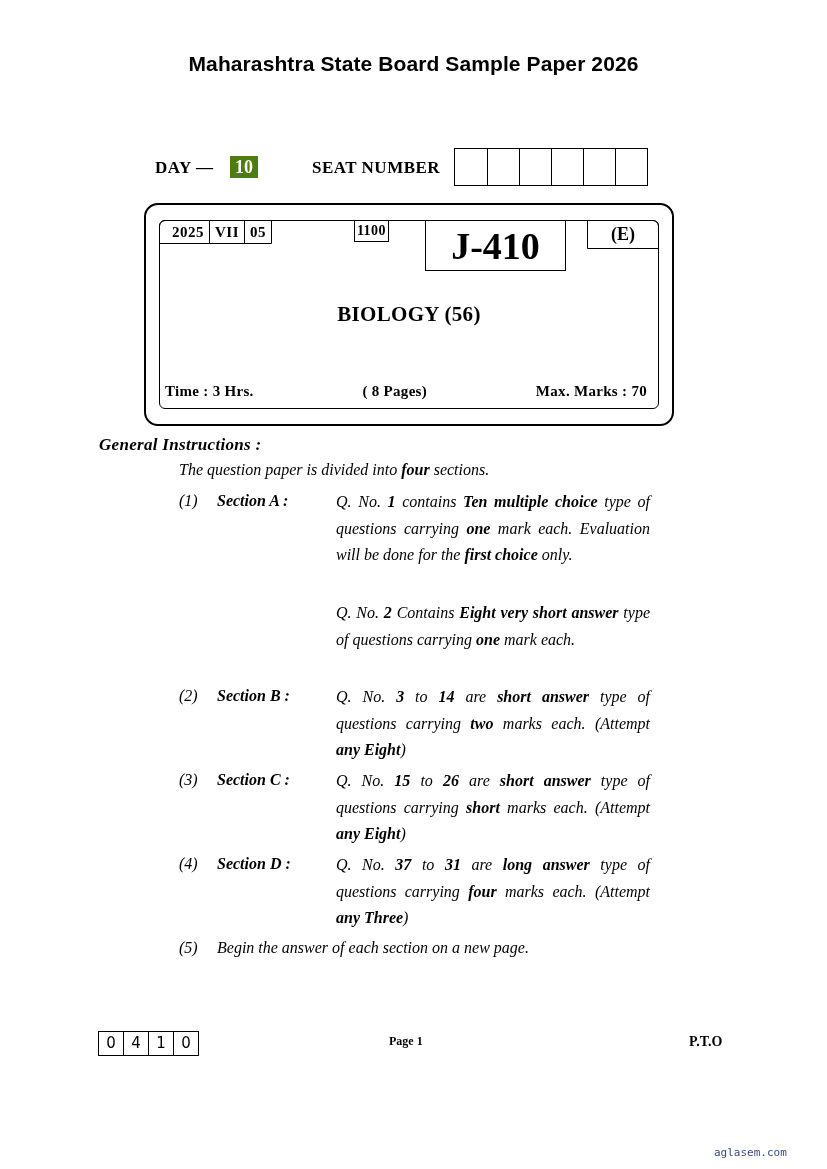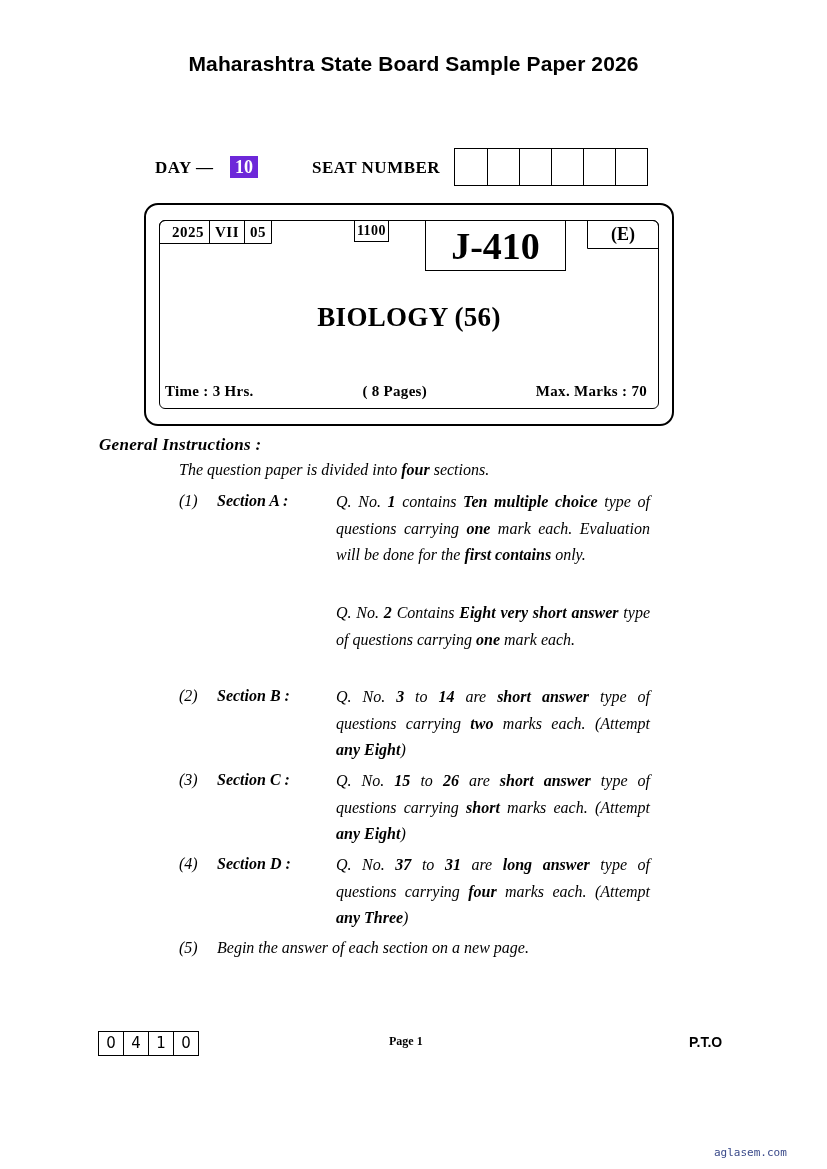--- a/index.html
+++ b/index.html
@@ -1,50 +1,50 @@
 <!DOCTYPE html>
 <html><head>
 <meta charset="utf-8">
 <style>
   html, body { margin: 0; padding: 0; background: #ffffff; }
   body { width: 827px; height: 1169px; position: relative; overflow: hidden; color: #000; font-family: "DejaVu Serif", serif; }
   .abs { position: absolute; }
   .page-title { left: 0; width: 827px; top: 52px; text-align: center; font-family: "Liberation Sans", sans-serif; font-weight: bold; font-size: 21px; letter-spacing: 0.1px; }
   .day-label { left: 155px; top: 158px; font-family: "Liberation Serif", serif; font-size: 17px; font-weight: bold; letter-spacing: 0.5px; }
-  .day-num { left: 230px; top: 156px; width: 28px; height: 22px; background: #6d28d9; color: #fff; font-family: "Liberation Serif", serif; font-weight: bold; font-size: 18px; text-align: center; line-height: 22px; }
+  .day-num { left: 230px; top: 156px; width: 28px; height: 22px; background: #4d7c0f; color: #fff; font-family: "Liberation Serif", serif; font-weight: bold; font-size: 18px; text-align: center; line-height: 22px; }
   .seat-label { left: 312px; top: 158px; font-family: "Liberation Serif", serif; font-size: 17px; font-weight: bold; letter-spacing: 0.5px; }
   .seat-boxes { left: 454px; top: 148px; height: 38px; display: flex; border: 1.5px solid #000; box-sizing: border-box; }
   .seat-box { width: 32px; height: 100%; border-left: 1.5px solid #000; box-sizing: border-box; }
   .seat-box:first-child { border-left: none; }
 
   .outer-frame { left: 144px; top: 203px; width: 530px; height: 223px; border: 2px solid #000; border-radius: 14px; box-sizing: border-box; }
   .inner-frame { left: 159px; top: 220px; width: 500px; height: 189px; border: 1.5px solid #000; border-radius: 6px; box-sizing: border-box; }
   .code-cells { left: 159px; top: 220px; height: 24px; display: flex; border: 1.5px solid #000; border-top-left-radius: 6px; box-sizing: border-box; }
   .code-cell { font-family: "Liberation Serif", serif; font-weight: bold; font-size: 15px; padding: 0 5px; line-height: 22px; border-left: 1.5px solid #000; letter-spacing: 0.5px; }
   .code-cell:first-child { border-left: none; padding-left: 12px; }
   .time-code { left: 354px; top: 220px; width: 35px; height: 22px; border: 1.5px solid #000; box-sizing: border-box; font-family: "Liberation Serif", serif; font-weight: bold; font-size: 14px; text-align: center; line-height: 19px; letter-spacing: 0.5px; }
   .paper-code { left: 425px; top: 220px; width: 141px; height: 51px; border: 1.5px solid #000; box-sizing: border-box; font-family: "Liberation Serif", serif; font-weight: bold; font-size: 38px; text-align: center; line-height: 50px; }
   .medium { left: 587px; top: 220px; width: 72px; height: 29px; border: 1.5px solid #000; border-top-right-radius: 6px; box-sizing: border-box; font-family: "Liberation Serif", serif; font-weight: bold; font-size: 18px; text-align: center; line-height: 27px; }
-  .subject { left: 159px; width: 500px; top: 302px; text-align: center; font-family: "Liberation Serif", serif; font-weight: bold; font-size: 27px; letter-spacing: 0.3px; }
+  .subject { left: 159px; width: 500px; top: 302px; text-align: center; font-family: "Liberation Serif", serif; font-weight: bold; font-size: 21px; letter-spacing: 0.3px; }
   .meta-row { left: 165px; width: 482px; top: 383px; display: flex; justify-content: space-between; font-family: "Liberation Serif", serif; font-weight: bold; font-size: 15px; letter-spacing: 0.3px; }
   .meta-row .pages { font-weight: normal; font-weight: 600; }
 
   .gi-title { left: 99px; top: 435px; font-family: "Liberation Serif", serif; font-style: italic; font-weight: bold; font-size: 17px; letter-spacing: 0.3px; }
   .intro { left: 179px; top: 461px; font-family: "Liberation Serif", serif; font-style: italic; font-size: 16px; }
   .b { font-weight: bold; margin-top: 32px; }
   .item-num { font-family: "Liberation Serif", serif; font-style: italic; font-size: 16px; }
   .sec-label { font-family: "Liberation Serif", serif; font-style: italic; font-weight: bold; font-size: 16px; }
   .desc { left: 336px; width: 314px; font-family: "Liberation Serif", serif; font-style: italic; font-size: 16px; line-height: 26.5px; text-align: justify; }
   .begin { left: 217px; top: 939px; font-family: "Liberation Serif", serif; font-style: italic; font-size: 16px; }
 
   .foot-code { left: 98px; top: 1031px; height: 25px; display: flex; border: 1.5px solid #000; box-sizing: border-box; }
   .foot-cell { width: 24px; text-align: center; border-left: 1.5px solid #000; font-family: "DejaVu Sans", sans-serif; font-size: 15px; line-height: 22px; }
   .foot-cell:first-child { border-left: none; }
   .page-num { left: 389px; top: 1034px; font-family: "Liberation Serif", serif; font-weight: bold; font-size: 12px; }
-  .pto { left: 689px; top: 1034px; font-family: Liberation Sans, sans-serif; font-weight: bold; font-size: 14px; }
+  .pto { left: 689px; top: 1034px; font-family: Liberation Serif, serif; font-weight: bold; font-size: 14px; }
   .watermark { left: 714px; top: 1146px; font-family: "DejaVu Sans Mono", monospace; font-size: 11px; color: #3a4a8a; }
 </style>
 </head>
 <body>
 
 <div class="abs page-title">Maharashtra State Board Sample Paper 2026</div>
 
 <div class="abs day-label">DAY —</div>
 <div class="abs day-num">10</div>
 <div class="abs seat-label">SEAT NUMBER</div>
@@ -75,21 +75,21 @@
   <span>Time : 3 Hrs.</span>
   <span class="pages">( 8 Pages)</span>
   <span>Max. Marks : 70</span>
 </div>
 
 <div class="abs gi-title">General Instructions :</div>
 <div class="abs intro"><span>The question paper is divided into </span><span class="b">four</span><span> sections.</span></div>
 
 <div class="abs item-num" style="left:179px; top:492px;">(1)</div>
 <div class="abs sec-label" style="left:217px; top:492px;">Section A :</div>
-<div class="abs desc" style="top:489px;"><span>Q. No. </span><span class="b">1</span><span> contains </span><span class="b">Ten multiple choice</span><span> type of questions  carrying  </span><span class="b">one</span><span>  mark each. Evaluation will be done for the </span><span class="b">first contains</span><span> only.</span></div>
+<div class="abs desc" style="top:489px;"><span>Q. No. </span><span class="b">1</span><span> contains </span><span class="b">Ten multiple choice</span><span> type of questions  carrying  </span><span class="b">one</span><span>  mark each. Evaluation will be done for the </span><span class="b">first choice</span><span> only.</span></div>
 <div class="abs desc" style="top:600px;font-style:italic;"><span>Q. No.  </span><span class="b">2</span><span>   Contains </span><span class="b">Eight very short answer</span><span> type of questions carrying </span><span class="b">one</span><span> mark each.</span></div>
 
 <div class="abs item-num" style="left:179px; top:687px;">(2)</div>
 <div class="abs sec-label" style="left:217px; top:687px;">Section B :</div>
 <div class="abs desc" style="top:684px;"><span>Q. No. </span><span class="b">3</span><span> to </span><span class="b">14</span><span> are </span><span class="b">short answer</span><span> type of questions  carrying  </span><span class="b">two</span><span>  marks  each. (Attempt </span><span class="b">any Eight</span><span>)</span></div>
 
 <div class="abs item-num" style="left:179px; top:771px;">(3)</div>
 <div class="abs sec-label" style="left:217px; top:771px;">Section C  :</div>
 <div class="abs desc" style="top:768px;"><span>Q. No. </span><span class="b">15</span><span> to </span><span class="b">26</span><span> are </span><span class="b">short answer</span><span> type of questions  carrying  </span><span class="b">short</span><span>  marks  each. (Attempt </span><span class="b">any Eight</span><span>)</span></div>
 

